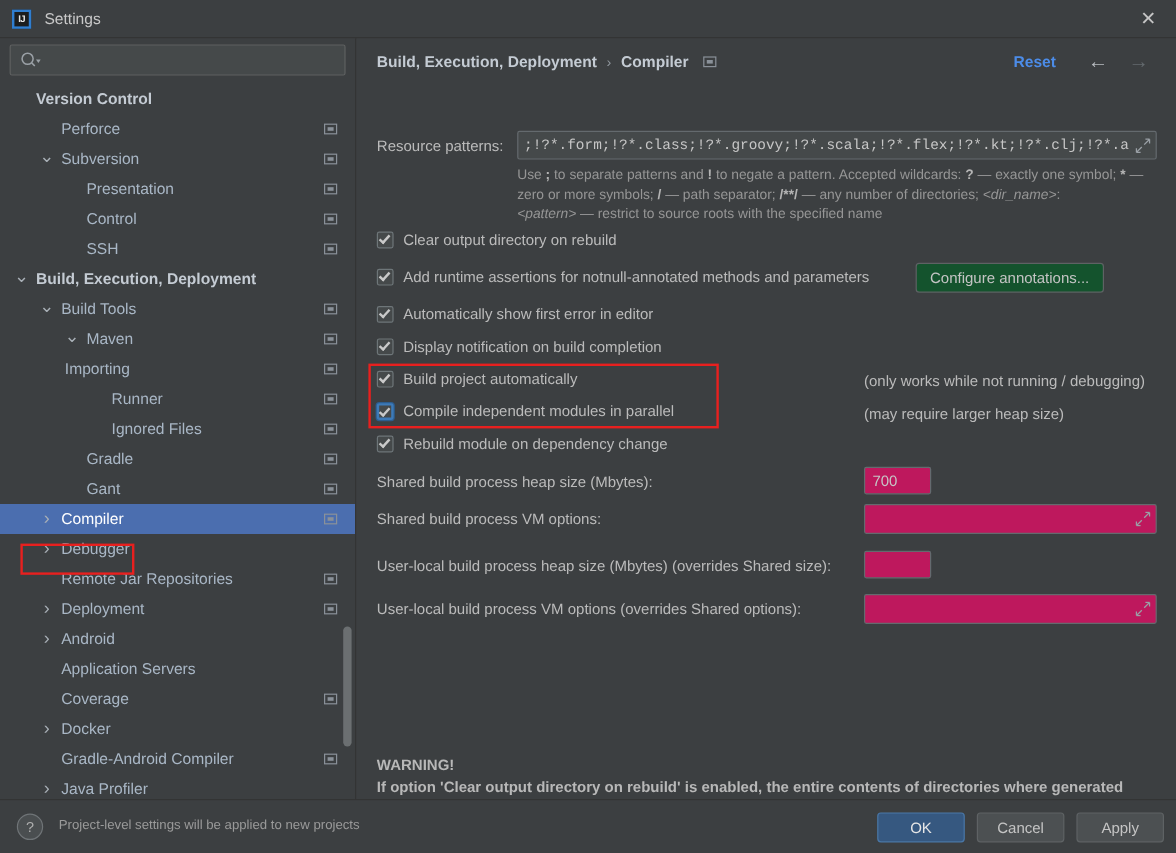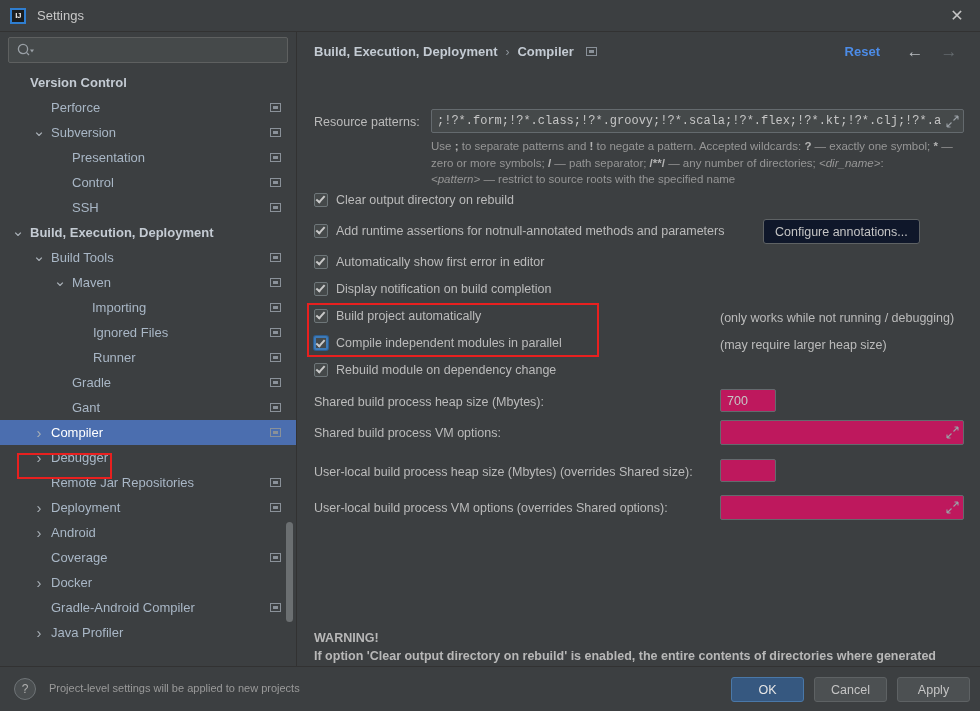--- a/index.html
+++ b/index.html
@@ -165,21 +165,21 @@
   }
   .cb.focused .mark { left: 2px; }
   .cb-label { margin-left: 8px; font-size: 12.5px; color: #bbbbbb; cursor: default; }
   .cb-note {
     position: absolute; left: 423px; font-size: 12.5px; color: #bbbbbb;
   }
 
   #configure-btn {
     position: absolute; left: 466px; top: 187px;
     height: 25px; padding: 0 11px;
-    background: #0f172a; border: 1px solid #5e6264; border-radius: 3px;
+    background: #14532d; border: 1px solid #5e6264; border-radius: 3px;
     color: #c4c4c4; font-size: 12.5px; cursor: pointer;
     font-family: "Liberation Sans", sans-serif;
   }
 
   #cb-redbox {
     position: absolute; left: 10px; top: 271px;
     width: 292px; height: 54px;
     border: 2px solid #e8201f; pointer-events: none;
   }
 
@@ -299,33 +299,33 @@
         </span>
       </div>
       <div class="tree-row">
         <span class="arrow" style="left: 54px; font-size: 15px; margin-top: -5px;">⌄</span>
         <span class="tree-label" style="margin-left: 72px;">Maven</span>
         <span class="ind-icon">
           <i></i>
         </span>
       </div>
       <div class="tree-row">
-        <span class="tree-label" style="margin-left: 92px; text-align: right;">Importing</span>
+        <span class="tree-label" style="margin-left: 54px; text-align: right;">Importing</span>
+        <span class="ind-icon">
+          <i></i>
+        </span>
+      </div>
+      <div class="tree-row">
+        <span class="tree-label" style="margin-left: 93px;">Runner</span>
         <span class="ind-icon">
           <i></i>
         </span>
       </div>
       <div class="tree-row">
         <span class="tree-label" style="margin-left: 93px;">Ignored Files</span>
-        <span class="ind-icon">
-          <i></i>
-        </span>
-      </div>
-      <div class="tree-row">
-        <span class="tree-label" style="margin-left: 93px;">Runner</span>
         <span class="ind-icon">
           <i></i>
         </span>
       </div>
       <div class="tree-row">
         <span class="tree-label" style="margin-left: 72px;">Gradle</span>
         <span class="ind-icon">
           <i></i>
         </span>
       </div>
@@ -355,20 +355,23 @@
       <div class="tree-row">
         <span class="arrow" style="left: 33px; font-size: 15px;">›</span>
         <span class="tree-label" style="margin-left: 51px;">Deployment</span>
         <span class="ind-icon">
           <i></i>
         </span>
       </div>
       <div class="tree-row">
         <span class="arrow" style="left: 33px; font-size: 15px;">›</span>
         <span class="tree-label" style="margin-left: 51px;">Android</span>
+      </div>
+      <div class="tree-row">
+        <span class="tree-label" style="margin-left: 51px;">Application Servers</span>
       </div>
       <div class="tree-row">
         <span class="tree-label" style="margin-left: 51px;">Coverage</span>
         <span class="ind-icon">
           <i></i>
         </span>
       </div>
       <div class="tree-row">
         <span class="arrow" style="left: 33px; font-size: 15px;">›</span>
         <span class="tree-label" style="margin-left: 51px;">Docker</span>

